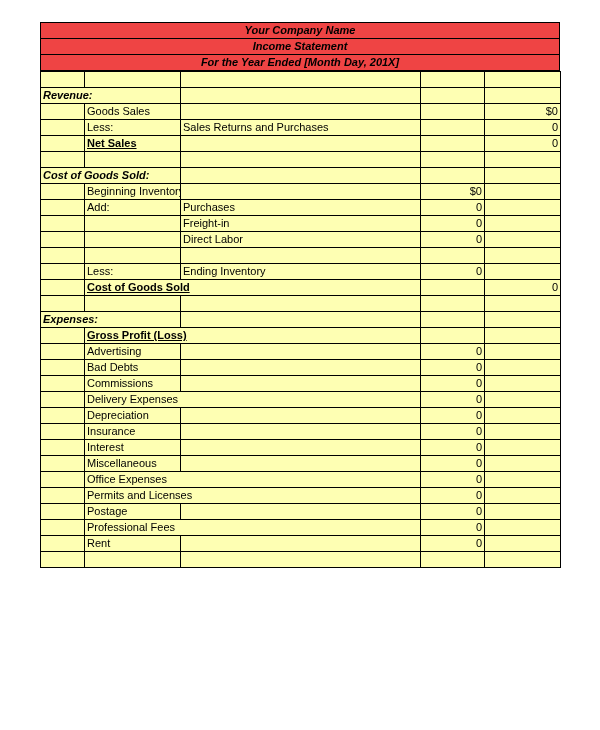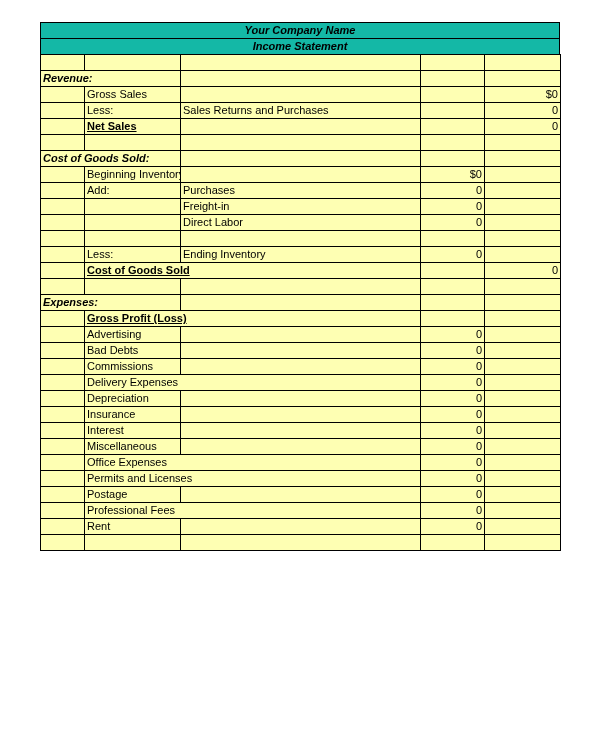--- a/index.html
+++ b/index.html
@@ -13,21 +13,21 @@
     color: #000;
   }
   .sheet {
     position: absolute;
     left: 40px;
     top: 22px;
     width: 520px;
     background: #feffb3;
   }
   .hdr {
-    background: #14b8a6;
+    background: #ef4444;
     color: #000;
     text-align: center;
     font-weight: bold;
     font-style: italic;
     border: 1px solid #000;
     border-top: 1px solid #000;
     border-bottom: none;
     height: 15px;
     line-height: 15px;
   }
@@ -61,20 +61,21 @@
   .bold { font-weight: bold; text-decoration: underline; }
   .num { text-align: right; }
   .blank-row td { height: 15px; }
 </style>
 </head>
 <body>
 
 <div class="sheet">
   <div class="hdr first">Your Company Name</div>
   <div class="hdr">Income Statement</div>
+  <div class="hdr last">For the Year Ended [Month Day, 201X]</div>
 
   <table>
     <colgroup>
       <col class="c1">
         <col class="c2">
         <col class="c3">
         <col class="c4">
         <col class="c5">
     </colgroup>
     <tbody>
@@ -87,21 +88,21 @@
         </tr>
 
       <tr>
           <td class="section" colspan="2">Revenue:</td>
           <td></td>
           <td></td>
           <td></td>
         </tr>
       <tr>
           <td></td>
-          <td>Gross Sales</td>
+          <td>Goods Sales</td>
           <td></td>
           <td></td>
           <td class="num">$0</td>
         </tr>
       <tr>
           <td></td>
           <td>Less:</td>
           <td>Sales Returns and Purchases</td>
           <td></td>
           <td class="num">0</td>

